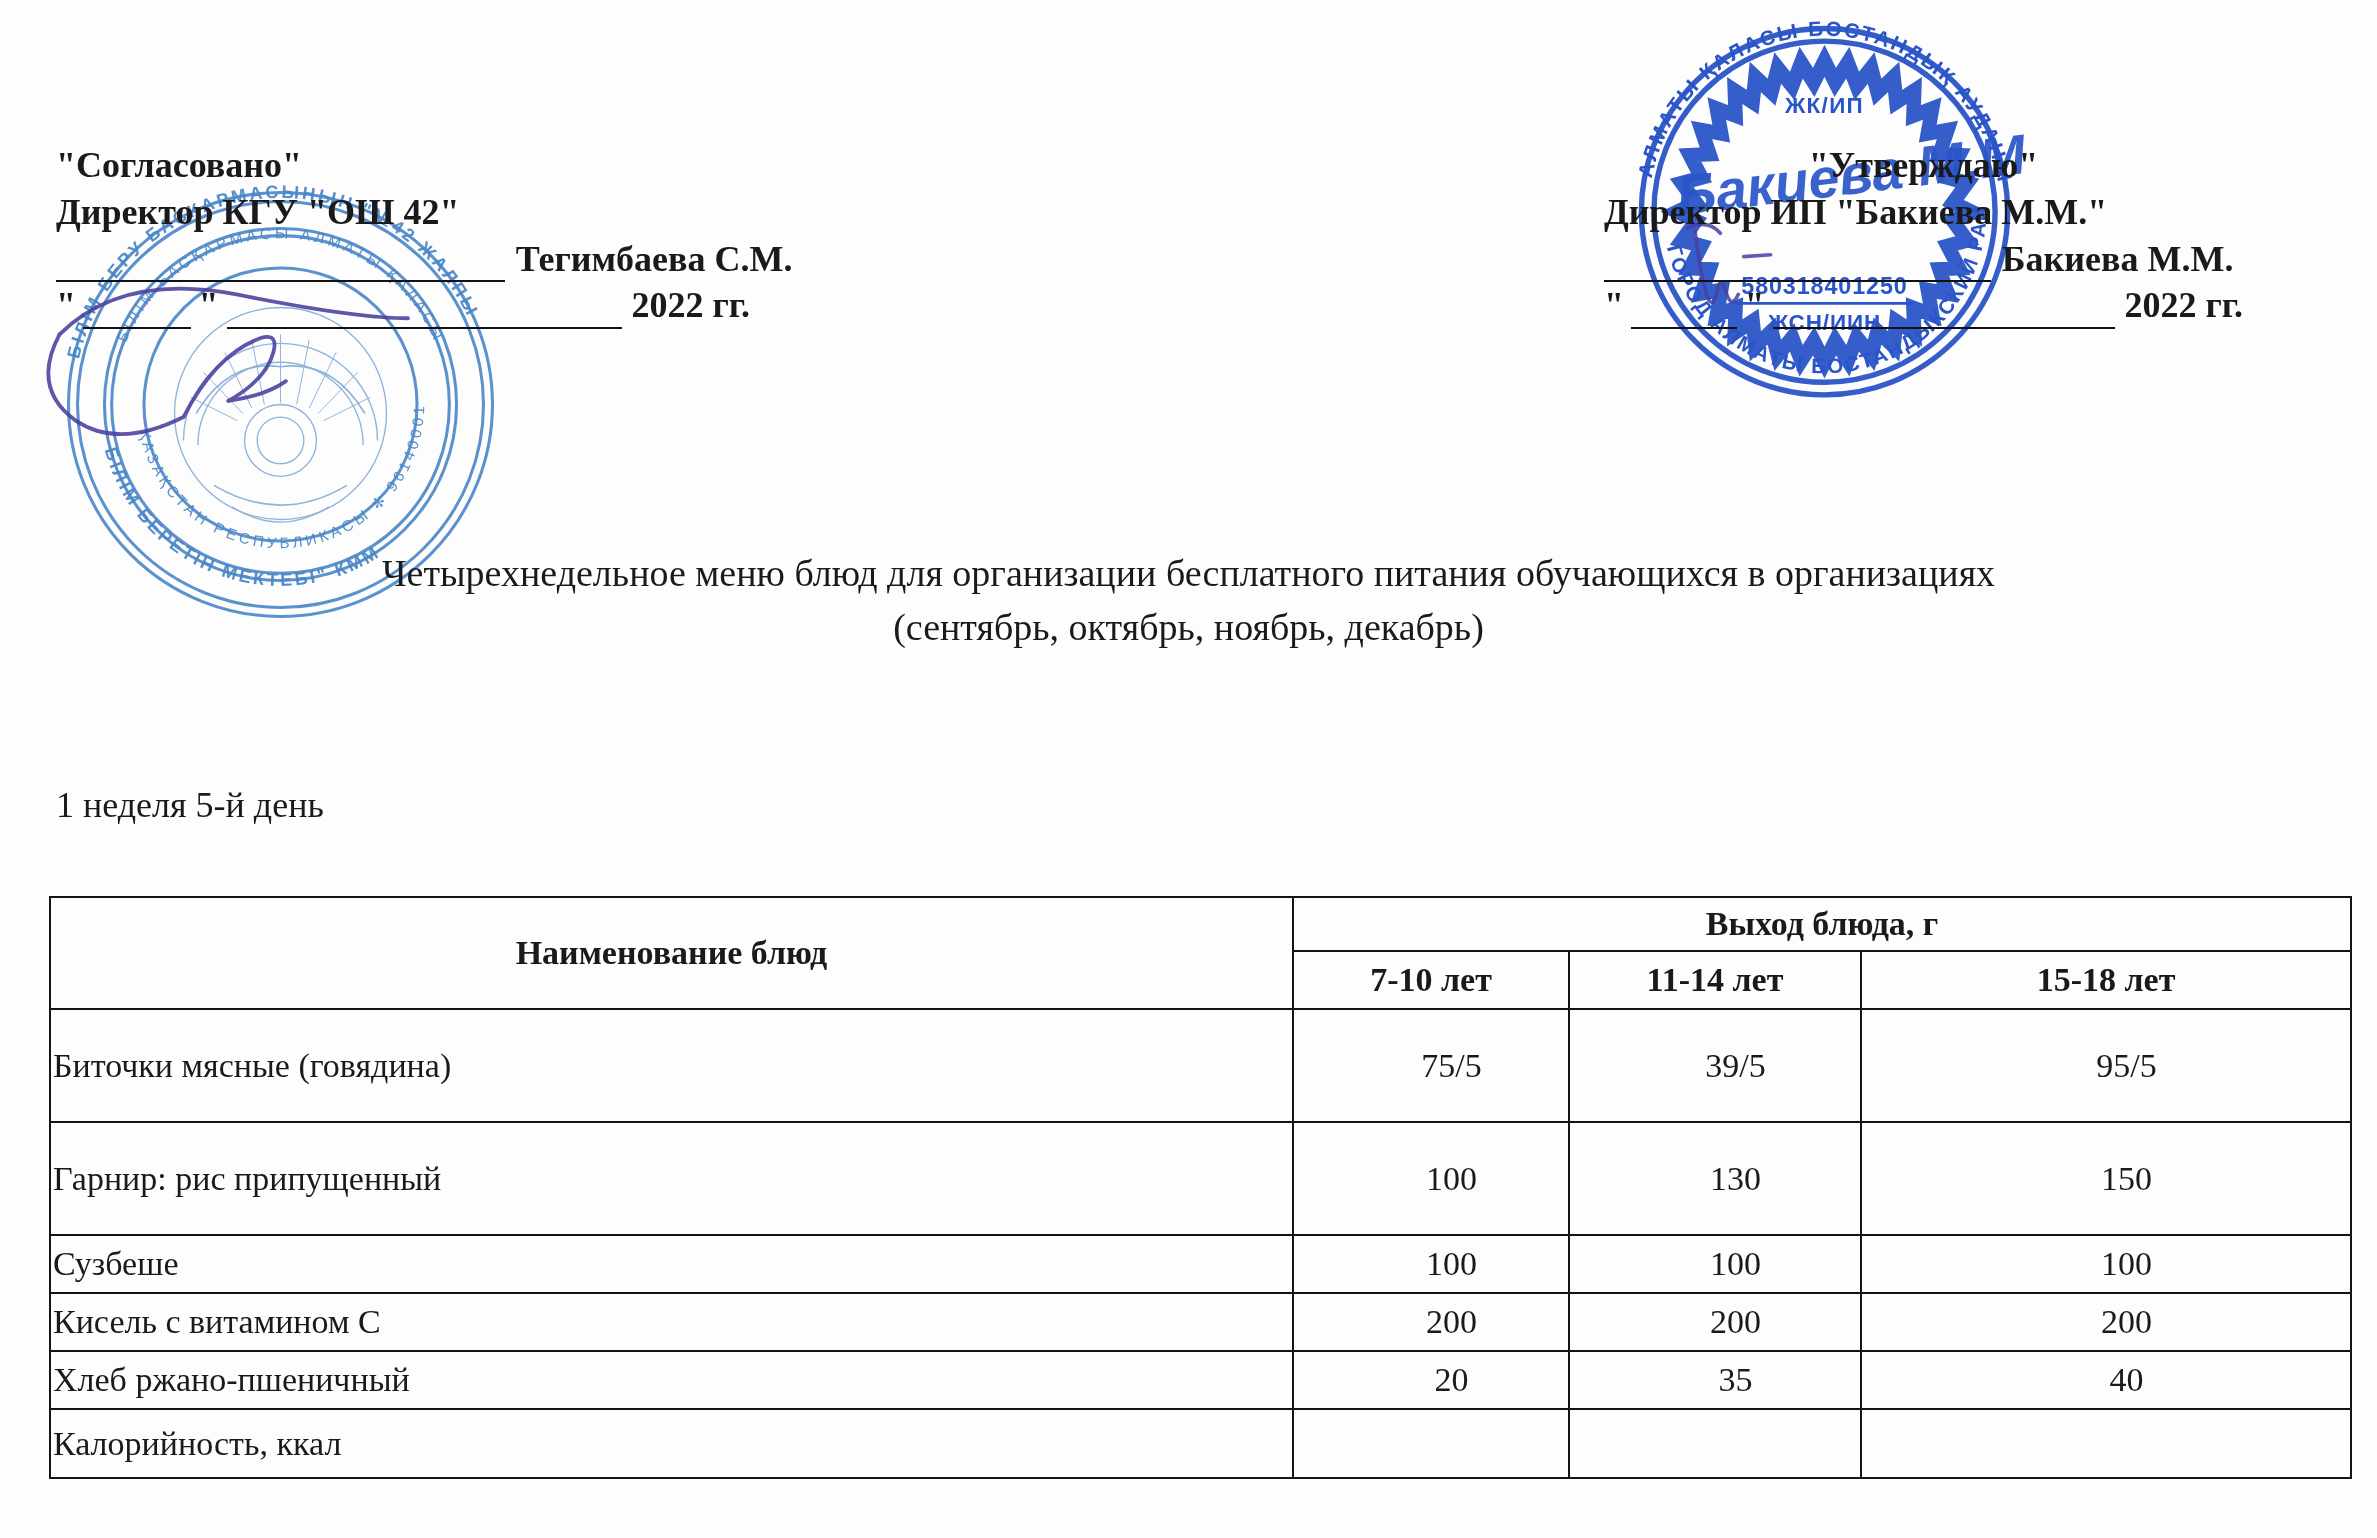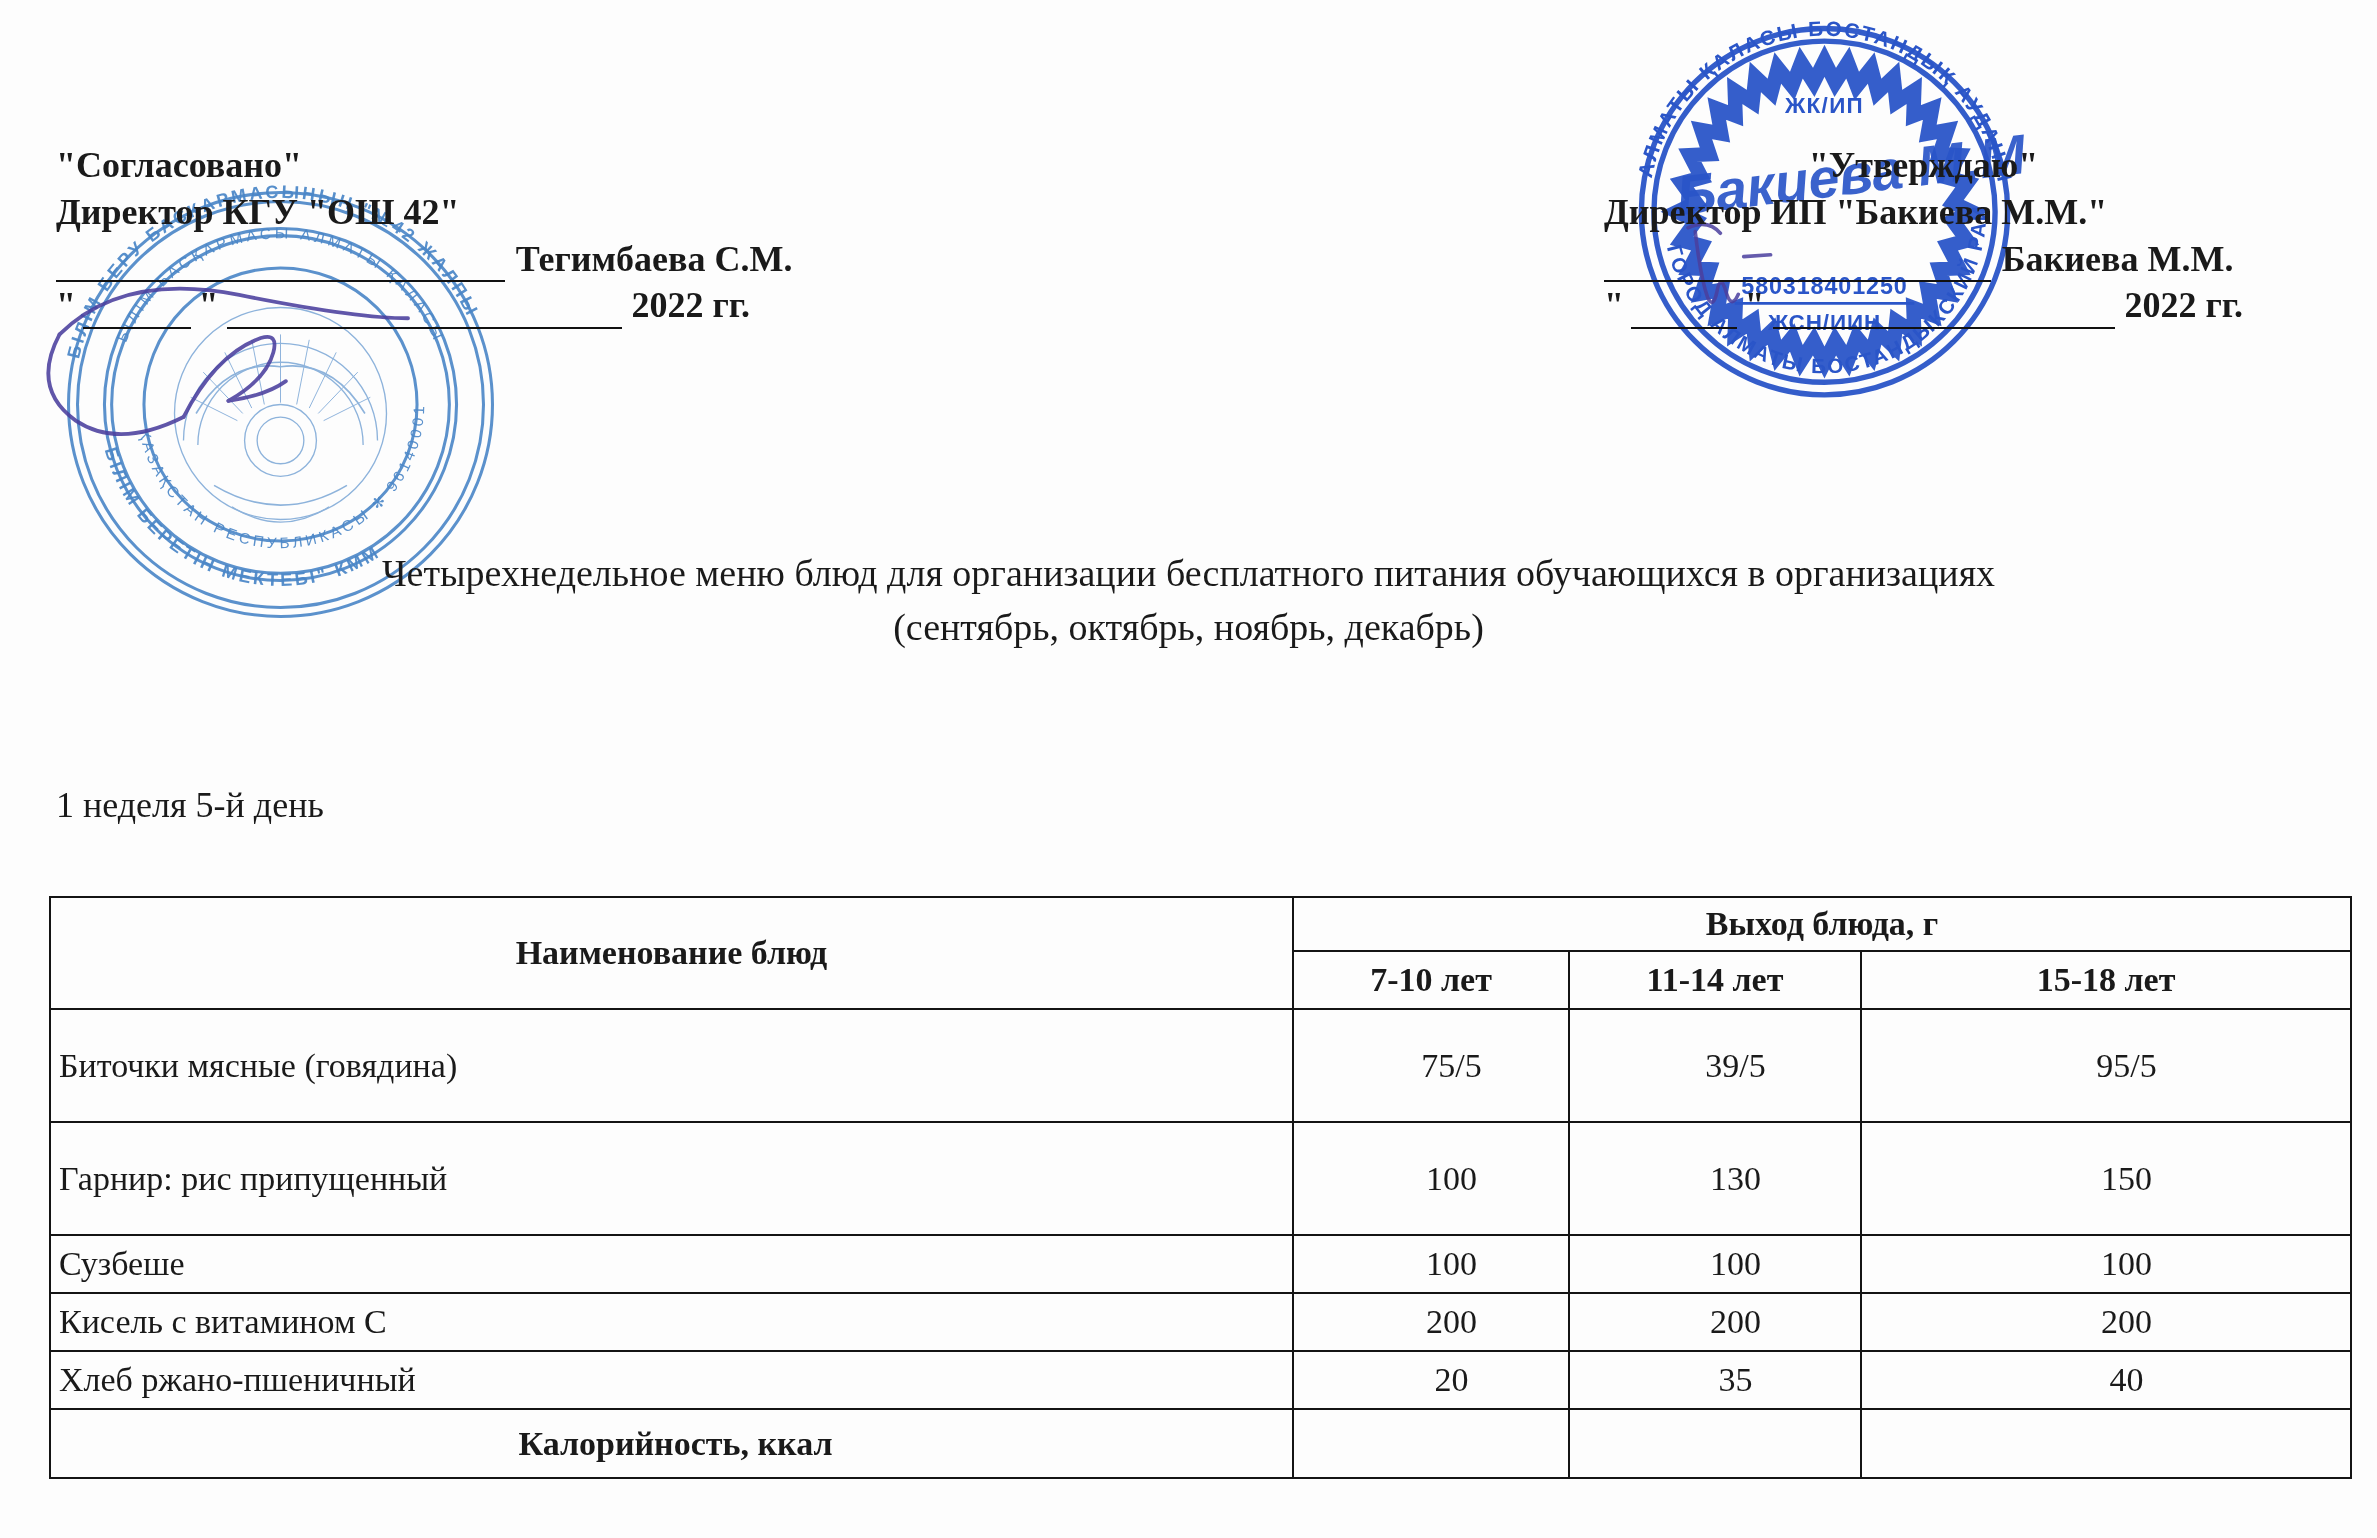--- a/index.html
+++ b/index.html
@@ -102,30 +102,30 @@
   .th-yield  { height: 52px; }
   .th-age    { height: 56px; }
 
   .col-name  { width: 1243px; }
   .col-a1    { width: 276px; }
   .col-a2    { width: 292px; }
   .col-a3    { width: 490px; }
 
   td.dish {
     text-align: left;
-    padding-left: 8px;
+    padding-left: 2px;
   }
   td.val {
     text-align: center;
     padding-left: 41px;
   }
   tr.r-tall td { height: 111px; }
   tr.r-short td { height: 56px; }
   tr.r-kcal td { height: 67px; }
-  td.bold { font-weight: bold; text-align: center; }
+  td.bold { font-weight: normal; }
 </style>
 </head>
 <body>
 
 <div id="page">
 
   <div class="stamp" style="left:20px; top:144px;">
     <svg width="521" height="503" viewBox="0 0 580 560">
       <defs>
         <path id="lArcTop" d="M 60,290 A 230,230 0 0 1 520,290"></path>

